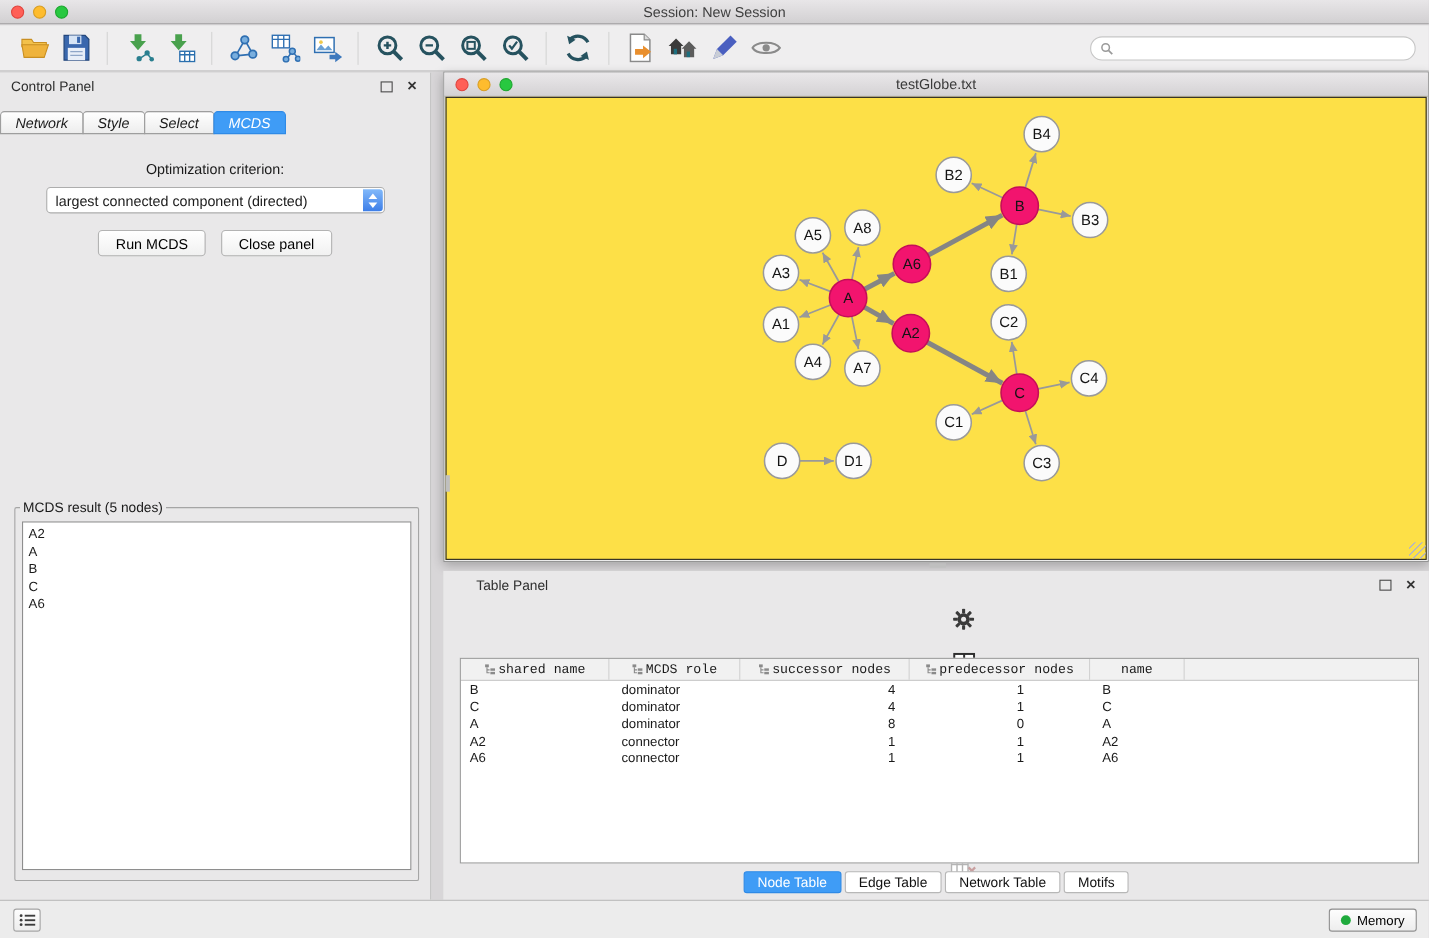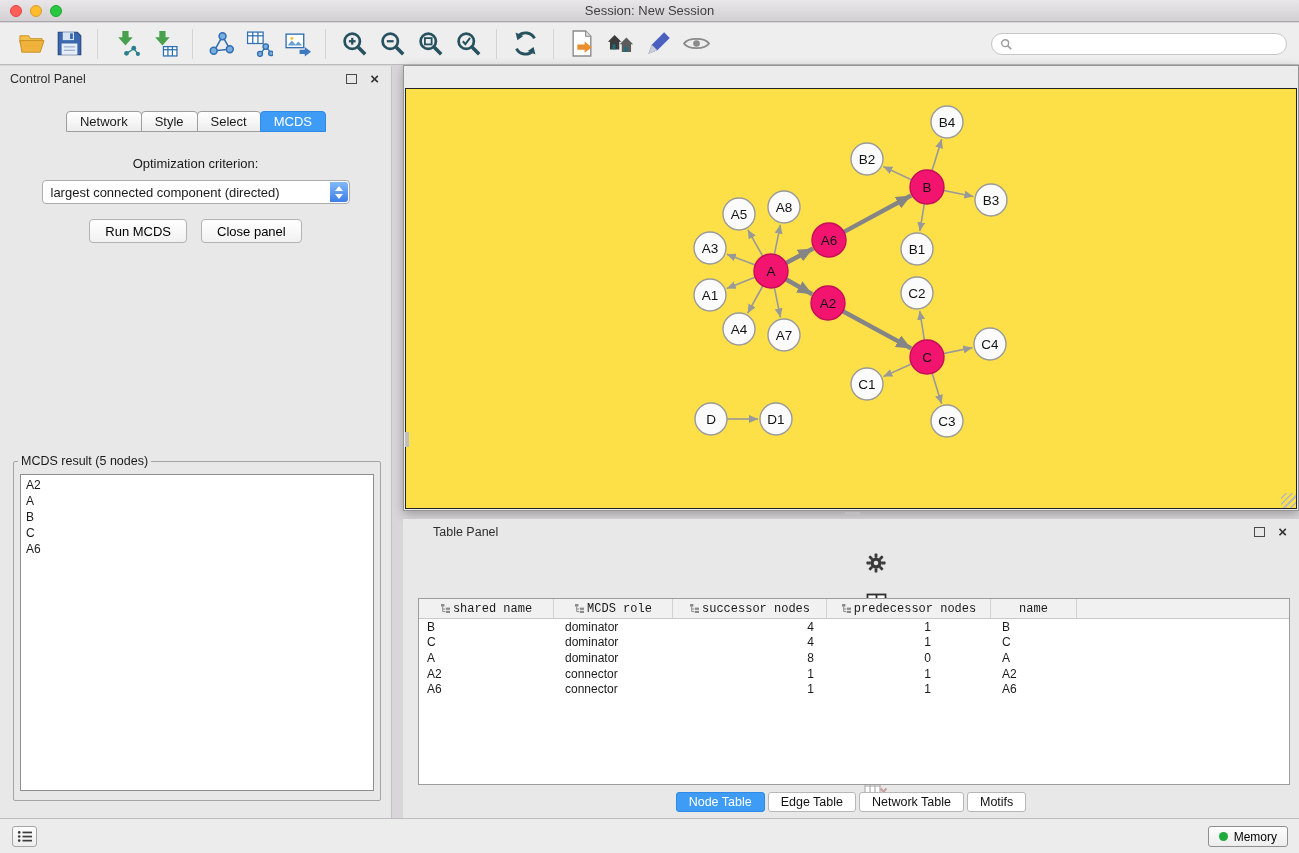--- a/index.html
+++ b/index.html
@@ -48,21 +48,21 @@
   .control-panel {
     position:absolute; left:0; top:66px; width:392px; bottom:35px;
     background:#e9e8e9; border-right:1px solid #c2c2c2;
   }
   .panel-header { position:relative; height:26px; }
   .panel-header .ph-title { position:absolute; left:10px; top:6px; font-size:12.5px; color:#2e2e2e; }
   .float-btn { position:absolute; right:34px; top:8px; width:11px; height:10px;
                border:1.5px solid #4a4a4a; background:transparent; }
   .close-x  { position:absolute; right:12px; top:4px; font-size:15px; font-weight:bold; color:#333; line-height:18px; }
 
-  .cp-tabs { display:flex; justify-content:center; margin-top:19px; }
+  .cp-tabs { display:flex; justify-content:flex-start; margin-top:9px;font-style:italic; }
   .cp-tab {
     height:21px; padding:0 13px; font-size:13px; display:flex; align-items:center;
     background:linear-gradient(#ffffff,#ededed); border:1px solid #9e9e9e;
     border-radius:4px 4px 0 0; margin-right:-1px; color:#1a1a1a;
   }
   .cp-tab.active { background:#3f9cf6; border-color:#2f8ae6; color:#fff; }
 
   .opt-label { margin-top:24px; text-align:center; font-size:13px; }
   .combo {
     margin:9px auto 0; width:308px; height:24px; background:#fff;
@@ -375,20 +375,28 @@
         <div class="result-item">A2</div>
         <div class="result-item">A</div>
         <div class="result-item">B</div>
         <div class="result-item">C</div>
         <div class="result-item">A6</div>
       </div>
   </fieldset>
 </div>
 
 <div class="network-window">
+  <div class="nw-titlebar">
+    <div class="traffic">
+      <span class="tl red"></span>
+      <span class="tl yellow"></span>
+      <span class="tl green"></span>
+    </div>
+    <div class="nw-title">testGlobe.txt</div>
+  </div>
   <div class="nw-canvas">
     <svg>
         <defs>
           <marker id="arr" markerWidth="9" markerHeight="8" refX="9" refY="4" orient="auto" markerUnits="userSpaceOnUse">
             <path d="M0,0 L9,4 L0,8 z" fill="#999999"></path>
           </marker>
           <marker id="arrT" markerWidth="15" markerHeight="13" refX="15" refY="6.5" orient="auto" markerUnits="userSpaceOnUse">
             <path d="M0,0 L15,6.5 L0,13 z" fill="#858585"></path>
           </marker>
         </defs>

